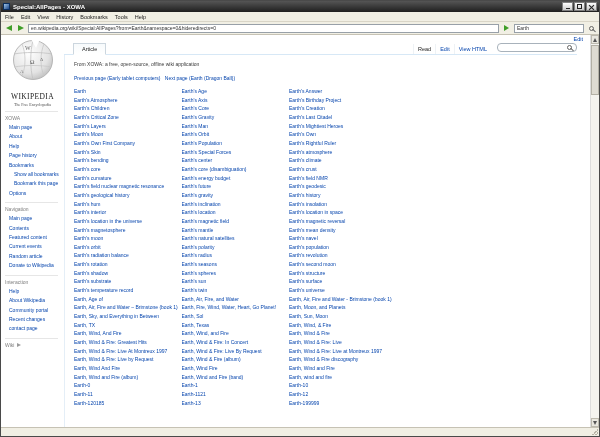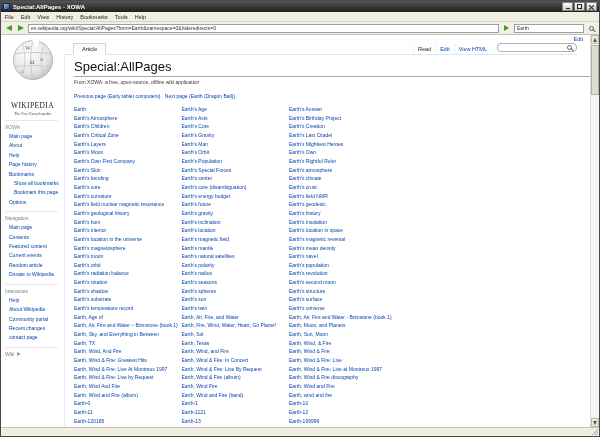--- a/index.html
+++ b/index.html
@@ -33,21 +33,21 @@
   .lens::after{content:"";position:absolute;width:4px;height:1px;background:#666;right:-3px;bottom:-1px;transform:rotate(40deg)}
 
   
   .main{position:relative;height:392px;background:#fff;overflow:hidden}
   .main::before{content:"";position:absolute;left:63px;top:20px;bottom:0;width:1px;background:#e4eef7}
   .corner-edit{position:absolute;top:1px;right:16px;font-size:5.5px;color:#0645ad;cursor:pointer}
 
   
   .sidebar{position:absolute;left:0;top:4px;width:63px;text-align:center}
   .logo-wrap{margin:0 auto}
-  .wordmark{font-family:"Liberation Serif",serif;font-size:7.5px;letter-spacing:.4px;color:#1a1a1a;margin-top:16px}
+  .wordmark{font-family:"Liberation Serif",serif;font-size:7.5px;letter-spacing:.4px;color:#1a1a1a;margin-top:7px}
   .tagline{font-family:"Liberation Serif",serif;font-size:4px;color:#4a4a4a;margin-top:1px}
   .sb-sections{text-align:left;padding-left:4px;margin-top:4px}
   .sb-section{margin-top:4px}
   .sb-title{font-size:5px;color:#808080;border-top:1px solid #e6e6e6;padding-top:3px;margin:0 6px 2px 0;display:flex;align-items:center;gap:3px}
   .wiki-arrow{width:0;height:0;border-top:2.5px solid transparent;border-bottom:2.5px solid transparent;border-left:4px solid #9a9a9a;display:inline-block}
   .sb-item{display:block;font-size:5px;color:#0645ad;line-height:9.4px;padding-left:4px;white-space:nowrap;cursor:pointer}
   .sb-item.indent{padding-left:9px}
 
   
   .tabrow{position:absolute;left:63px;right:22px;top:7px;height:13px;display:flex;align-items:flex-end;border-bottom:1px solid #d7e8f6}
@@ -211,21 +211,20 @@
           <span class="action">Edit</span>
           <span class="action">View HTML</span>
         </span>
       <span class="page-search">
         <input style="">
         <span class="lens"></span>
       </span>
     </div>
 
     <div class="content">
-      <h1 class="page-title">Special:AllPages</h1>
       <div class="subtitle">From XOWA: a free, open-source, offline wiki application</div>
       <div class="navline">
         <a>Previous page (Early tablet computers)</a>
         <a>Next page (Earth (Dragon Ball))</a>
       </div>
       <table class="allpages">
         <tbody>
             <tr>
               <td>
                 <a class="pl">Earth</a>

